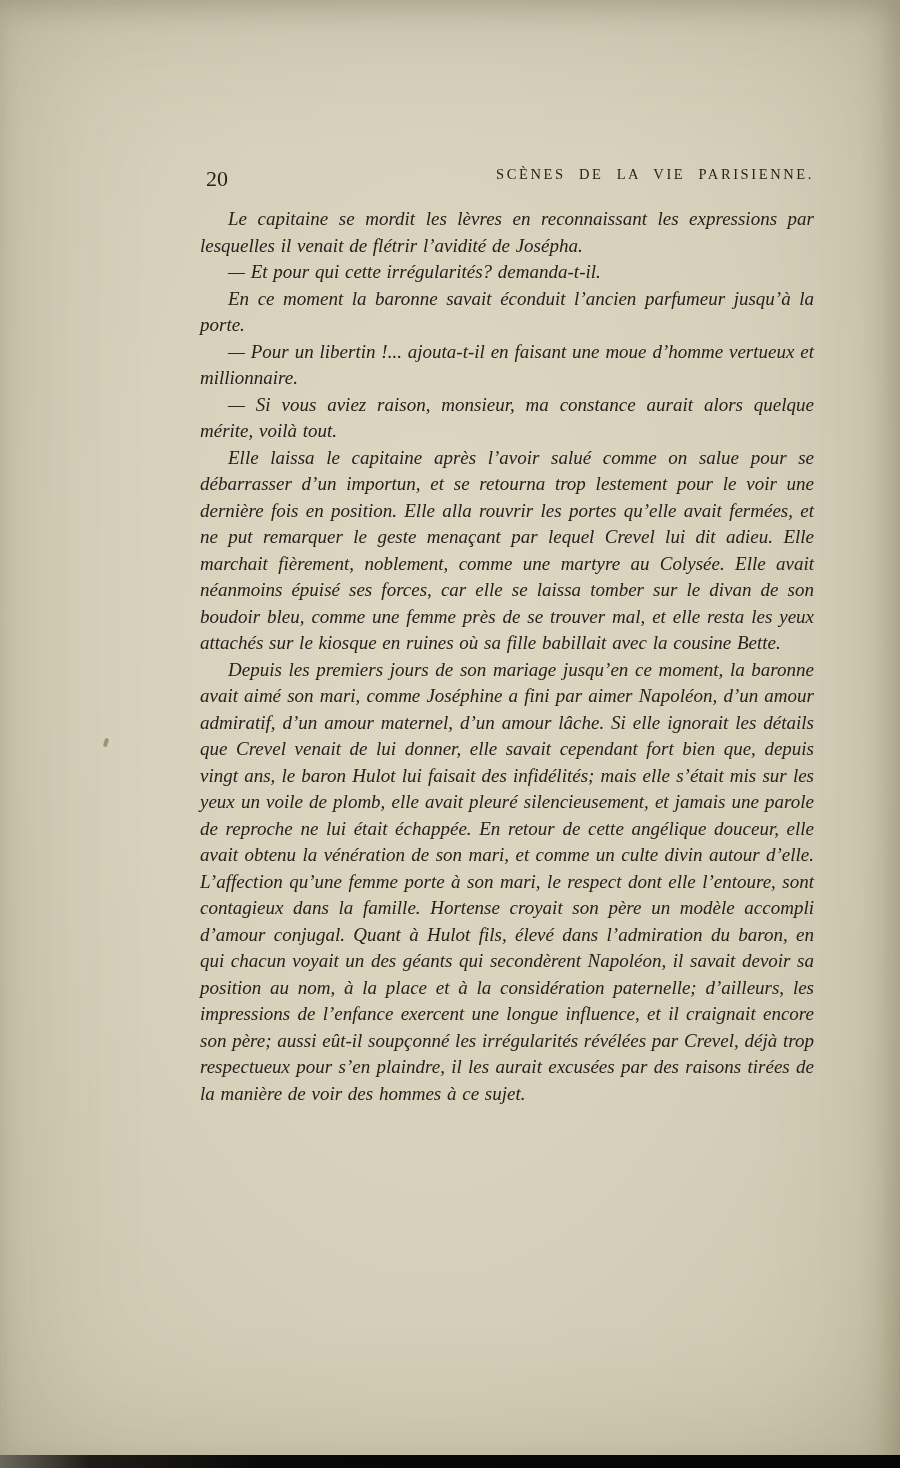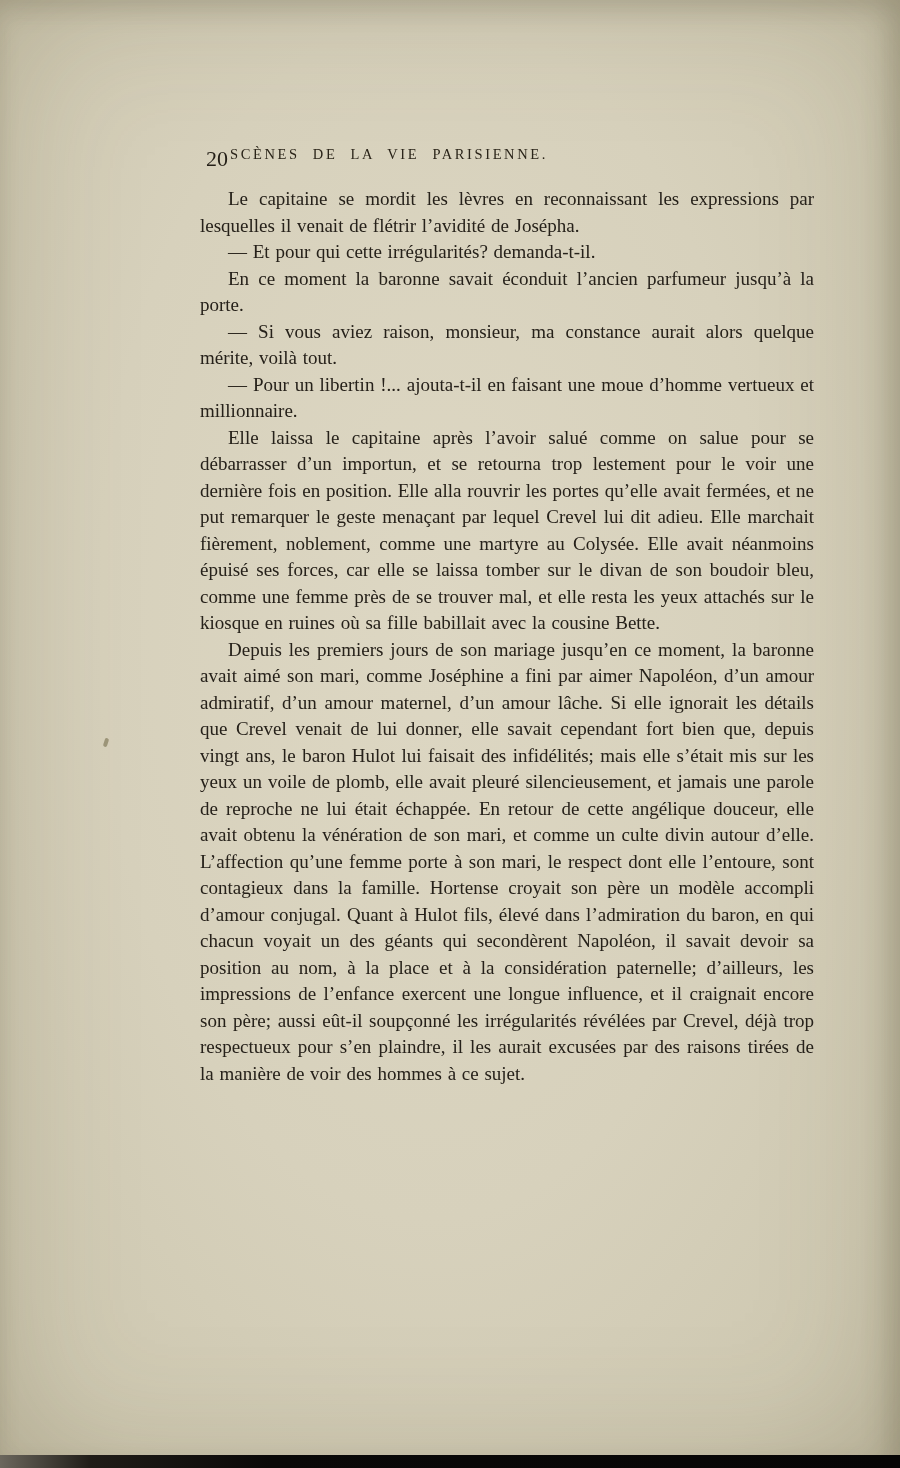--- a/index.html
+++ b/index.html
@@ -25,46 +25,48 @@
   .content {
     position: absolute;
     left: 200px;
     top: 146px;
     width: 614px;
   }
   .header {
     position: relative;
     height: 30px;
     margin-bottom: 10px;
+    margin-top: 20px;
   }
   .page-number {
     position: absolute;
     left: 6px;
     top: 0;
     font-size: 22px;
     color: #241f17;
   }
   .running-header {
     display: block;
-    text-align: left;
+    text-align: right;
     padding-left: 30px;
     font-size: 14.5px;
     letter-spacing: 2.6px;
     word-spacing: 7px;
     color: #2a2419;
     white-space: nowrap;
   }
   .body-text p {
     margin: 0;
     text-indent: 28px;
     text-align: justify;
     font-size: 19px;
     line-height: 26.5px;
     color: #26211a;
     word-spacing: 1px;
+    font-style: italic;
   }
   .scan-edge-bar {
     position: absolute;
     left: 0;
     right: 0;
     bottom: 0;
     height: 13px;
     background: linear-gradient(to right, #6b675d 0%, #201d18 10%, #0a0908 30%, #070606 100%);
   }
   .margin-speck {
@@ -88,21 +90,21 @@
   <div class="content">
     <div class="header">
       <span class="page-number">20</span>
       <span class="running-header">SCÈNES DE LA VIE PARISIENNE.</span>
     </div>
 
     <div class="body-text">
       <p>Le capitaine se mordit les lèvres en reconnaissant les expressions par lesquelles il venait de flétrir l’avidité de Josépha.</p>
       <p>— Et pour qui cette irrégularités? demanda-t-il.</p>
       <p>En ce moment la baronne savait éconduit l’ancien parfumeur jusqu’à la porte.</p>
+      <p>— Pour un libertin !... ajouta-t-il en faisant une moue d’homme vertueux et millionnaire.</p>
       <p>— Si vous aviez raison, monsieur, ma constance aurait alors quelque mérite, voilà tout.</p>
-      <p>— Pour un libertin !... ajouta-t-il en faisant une moue d’homme vertueux et millionnaire.</p>
       <p>Elle laissa le capitaine après l’avoir salué comme on salue pour se débarrasser d’un importun, et se retourna trop lestement pour le voir une dernière fois en position. Elle alla rouvrir les portes qu’elle avait fermées, et ne put remarquer le geste menaçant par lequel Crevel lui dit adieu. Elle marchait fièrement, noblement, comme une martyre au Colysée. Elle avait néanmoins épuisé ses forces, car elle se laissa tomber sur le divan de son boudoir bleu, comme une femme près de se trouver mal, et elle resta les yeux attachés sur le kiosque en ruines où sa fille babillait avec la cousine Bette.</p>
       <p>Depuis les premiers jours de son mariage jusqu’en ce moment, la baronne avait aimé son mari, comme Joséphine a fini par aimer Napoléon, d’un amour admiratif, d’un amour maternel, d’un amour lâche. Si elle ignorait les détails que Crevel venait de lui donner, elle savait cependant fort bien que, depuis vingt ans, le baron Hulot lui faisait des infidélités; mais elle s’était mis sur les yeux un voile de plomb, elle avait pleuré silencieusement, et jamais une parole de reproche ne lui était échappée. En retour de cette angélique douceur, elle avait obtenu la vénération de son mari, et comme un culte divin autour d’elle. L’affection qu’une femme porte à son mari, le respect dont elle l’entoure, sont contagieux dans la famille. Hortense croyait son père un modèle accompli d’amour conjugal. Quant à Hulot fils, élevé dans l’admiration du baron, en qui chacun voyait un des géants qui secondèrent Napoléon, il savait devoir sa position au nom, à la place et à la considération paternelle; d’ailleurs, les impressions de l’enfance exercent une longue influence, et il craignait encore son père; aussi eût-il soupçonné les irrégularités révélées par Crevel, déjà trop respectueux pour s’en plaindre, il les aurait excusées par des raisons tirées de la manière de voir des hommes à ce sujet.</p>
     </div>
   </div>
 
   <div class="scan-edge-bar"></div>
 </div>
 
 </body></html>

